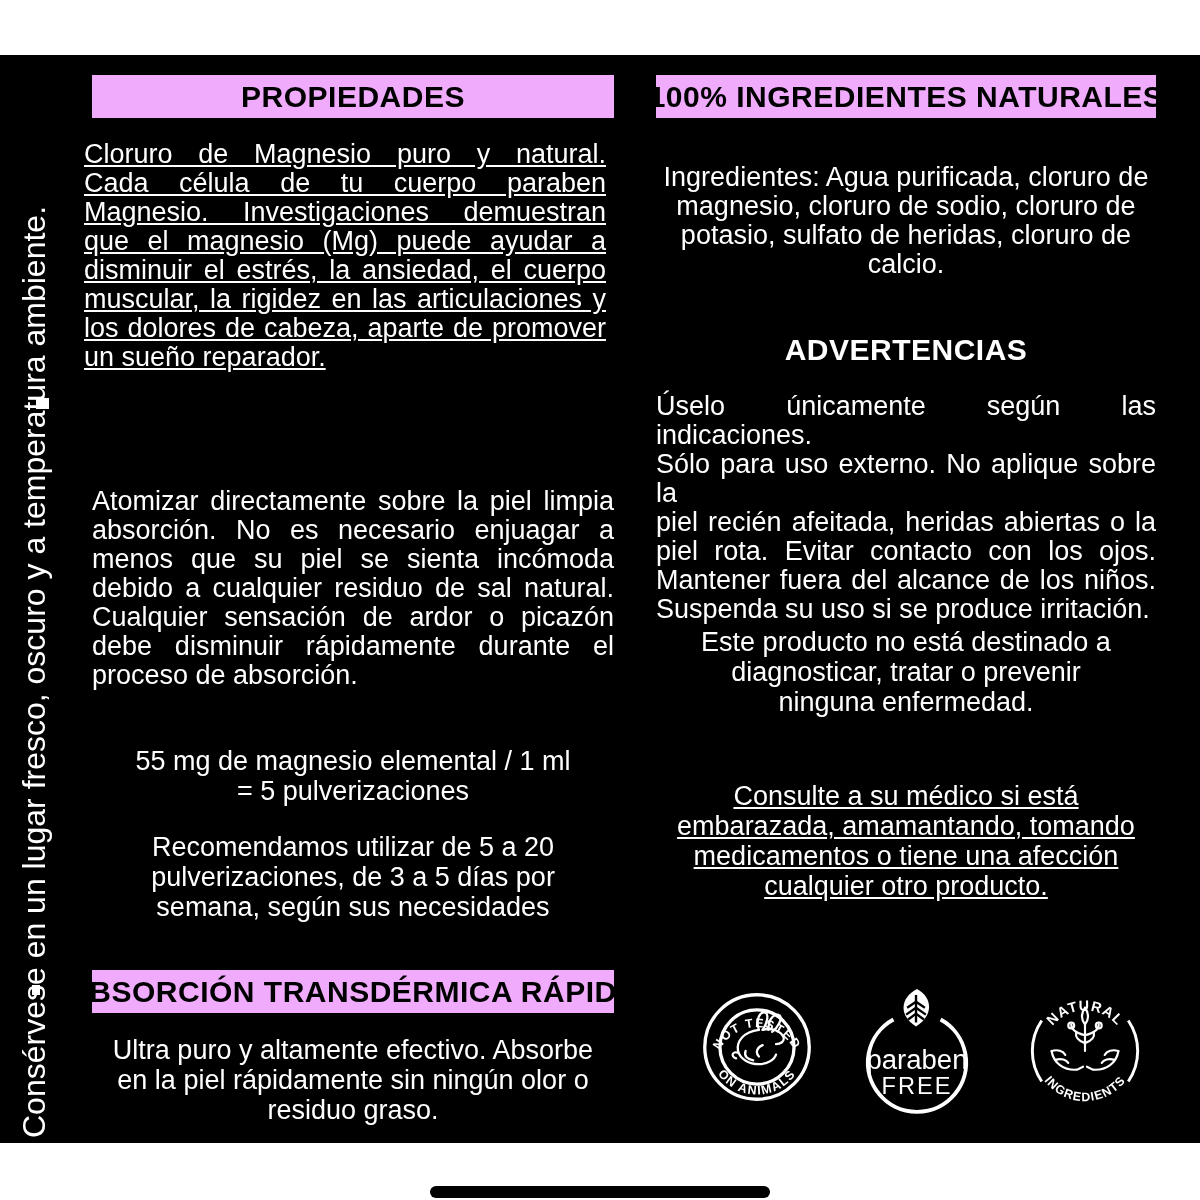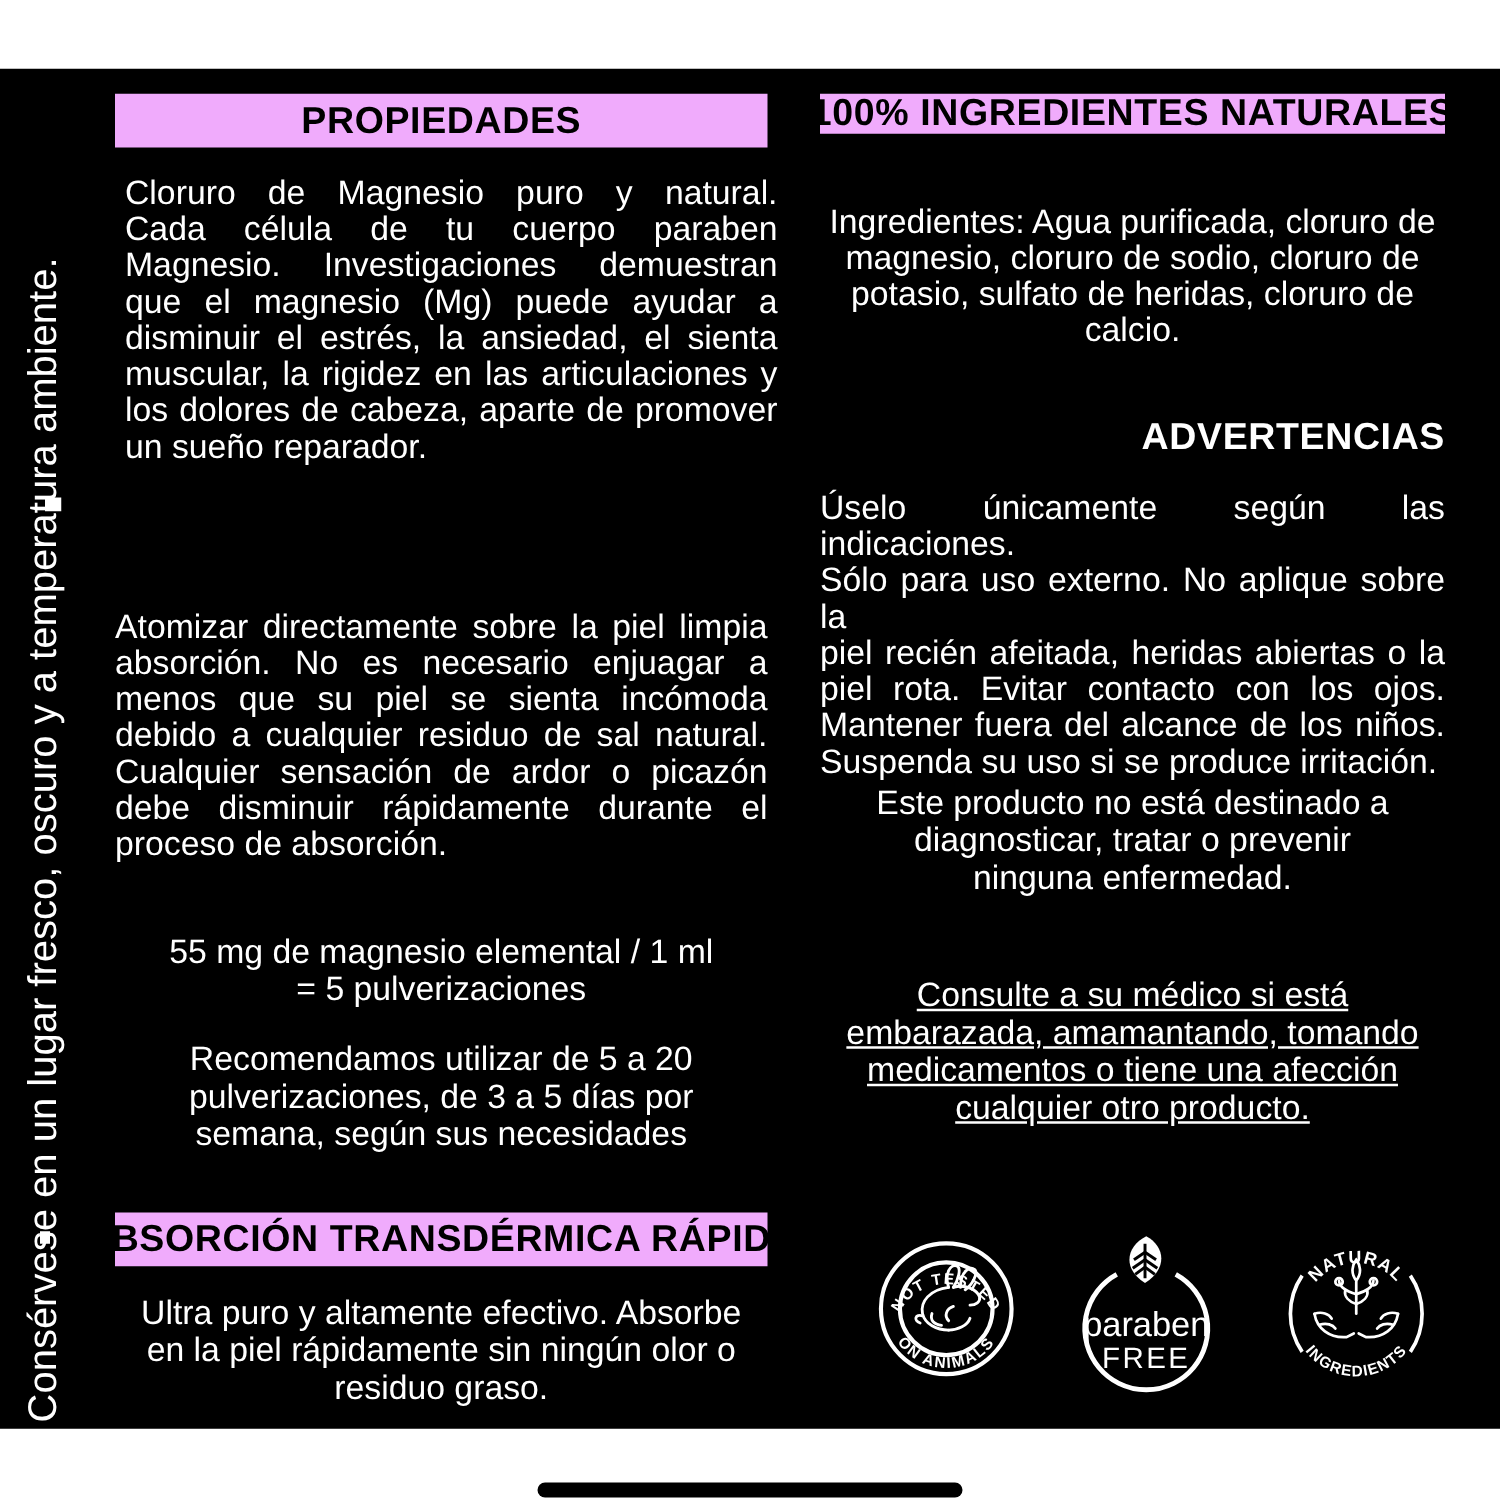--- a/index.html
+++ b/index.html
@@ -29,26 +29,26 @@
 
 <div class="page">
 
   <div class="label-bg"></div>
 
   <div class="vtext">Consérvese en un lugar fresco, oscuro y a temperatura ambiente.</div>
   <div class="art" style="left:36px;top:398px;width:13px;height:11px;"></div>
   <div class="art" style="left:32px;top:985px;width:8px;height:10px;"></div>
 
   <div class="hdr" style="left:92px;top:75px;width:522px;height:43px;">PROPIEDADES</div>
-  <div class="para just" style="left:100px;top:140px;width:522px;">
+  <div class="para just" style="left:84px;top:140px;width:522px;text-decoration:underline;">
       <div class="ln">Cloruro de Magnesio puro y natural.</div>
       <div class="ln">Cada célula de tu cuerpo paraben</div>
       <div class="ln">Magnesio. Investigaciones demuestran</div>
       <div class="ln">que el magnesio (Mg) puede ayudar a</div>
-      <div class="ln">disminuir el estrés, la ansiedad, el sienta</div>
+      <div class="ln">disminuir el estrés, la ansiedad, el cuerpo</div>
       <div class="ln">muscular, la rigidez en las articulaciones y</div>
       <div class="ln">los dolores de cabeza, aparte de promover</div>
       <div class="ln">un sueño reparador.</div>
     </div>
 
   <div class="para just" style="left:92px;top:487px;width:522px;">
       <div class="ln">Atomizar directamente sobre la piel limpia</div>
       <div class="ln">absorción. No es necesario enjuagar a</div>
       <div class="ln">menos que su piel se sienta incómoda</div>
       <div class="ln">debido a cualquier residuo de sal natural.</div>
@@ -67,29 +67,29 @@
       <div class="ln">semana, según sus necesidades</div>
     </div>
 
   <div class="hdr" style="left:92px;top:970px;width:522px;height:43px;">ABSORCIÓN TRANSDÉRMICA RÁPIDA</div>
   <div class="para center" style="left:92px;top:1035px;width:522px;">
       <div class="ln">Ultra puro y altamente efectivo. Absorbe</div>
       <div class="ln">en la piel rápidamente sin ningún olor o</div>
       <div class="ln">residuo graso.</div>
     </div>
 
-  <div class="hdr" style="left:656px;top:75px;width:500px;height:32px;">100% INGREDIENTES NATURALES</div>
+  <div class="hdr" style="left:656px;top:75px;width:500px;height:43px;">100% INGREDIENTES NATURALES</div>
   <div class="para center" style="left:656px;top:163px;width:500px;line-height:29px;">
       <div class="ln">Ingredientes: Agua purificada, cloruro de</div>
       <div class="ln">magnesio, cloruro de sodio, cloruro de</div>
       <div class="ln">potasio, sulfato de heridas, cloruro de</div>
       <div class="ln">calcio.</div>
     </div>
 
-  <div class="advert-title" style="left:656px;top:333px;width:500px;text-align:right;">ADVERTENCIAS</div>
+  <div class="advert-title" style="left:656px;top:333px;width:500px;">ADVERTENCIAS</div>
   <div class="para just" style="left:656px;top:392px;width:500px;">
       <div class="ln">Úselo únicamente según las indicaciones.</div>
       <div class="ln">Sólo para uso externo. No aplique sobre la</div>
       <div class="ln">piel recién afeitada, heridas abiertas o la</div>
       <div class="ln">piel rota. Evitar contacto con los ojos.</div>
       <div class="ln">Mantener fuera del alcance de los niños.</div>
       <div class="ln">Suspenda su uso si se produce irritación.</div>
     </div>
 
   <div class="para center" style="left:656px;top:627px;width:500px;">

